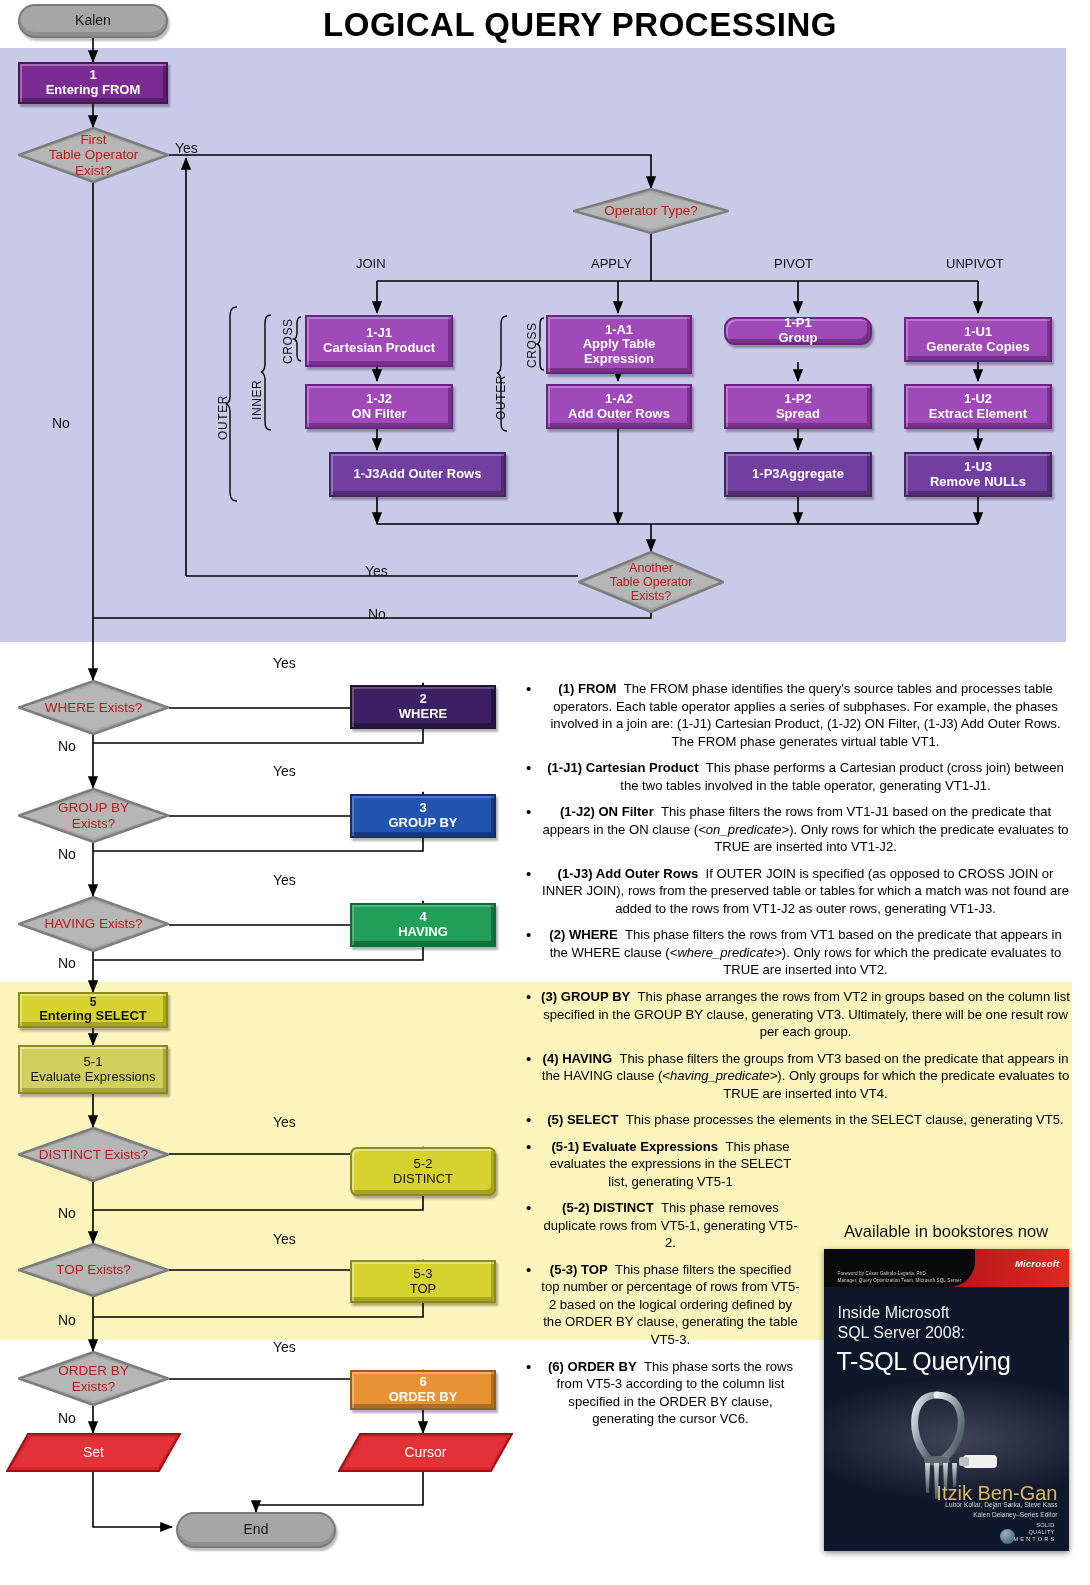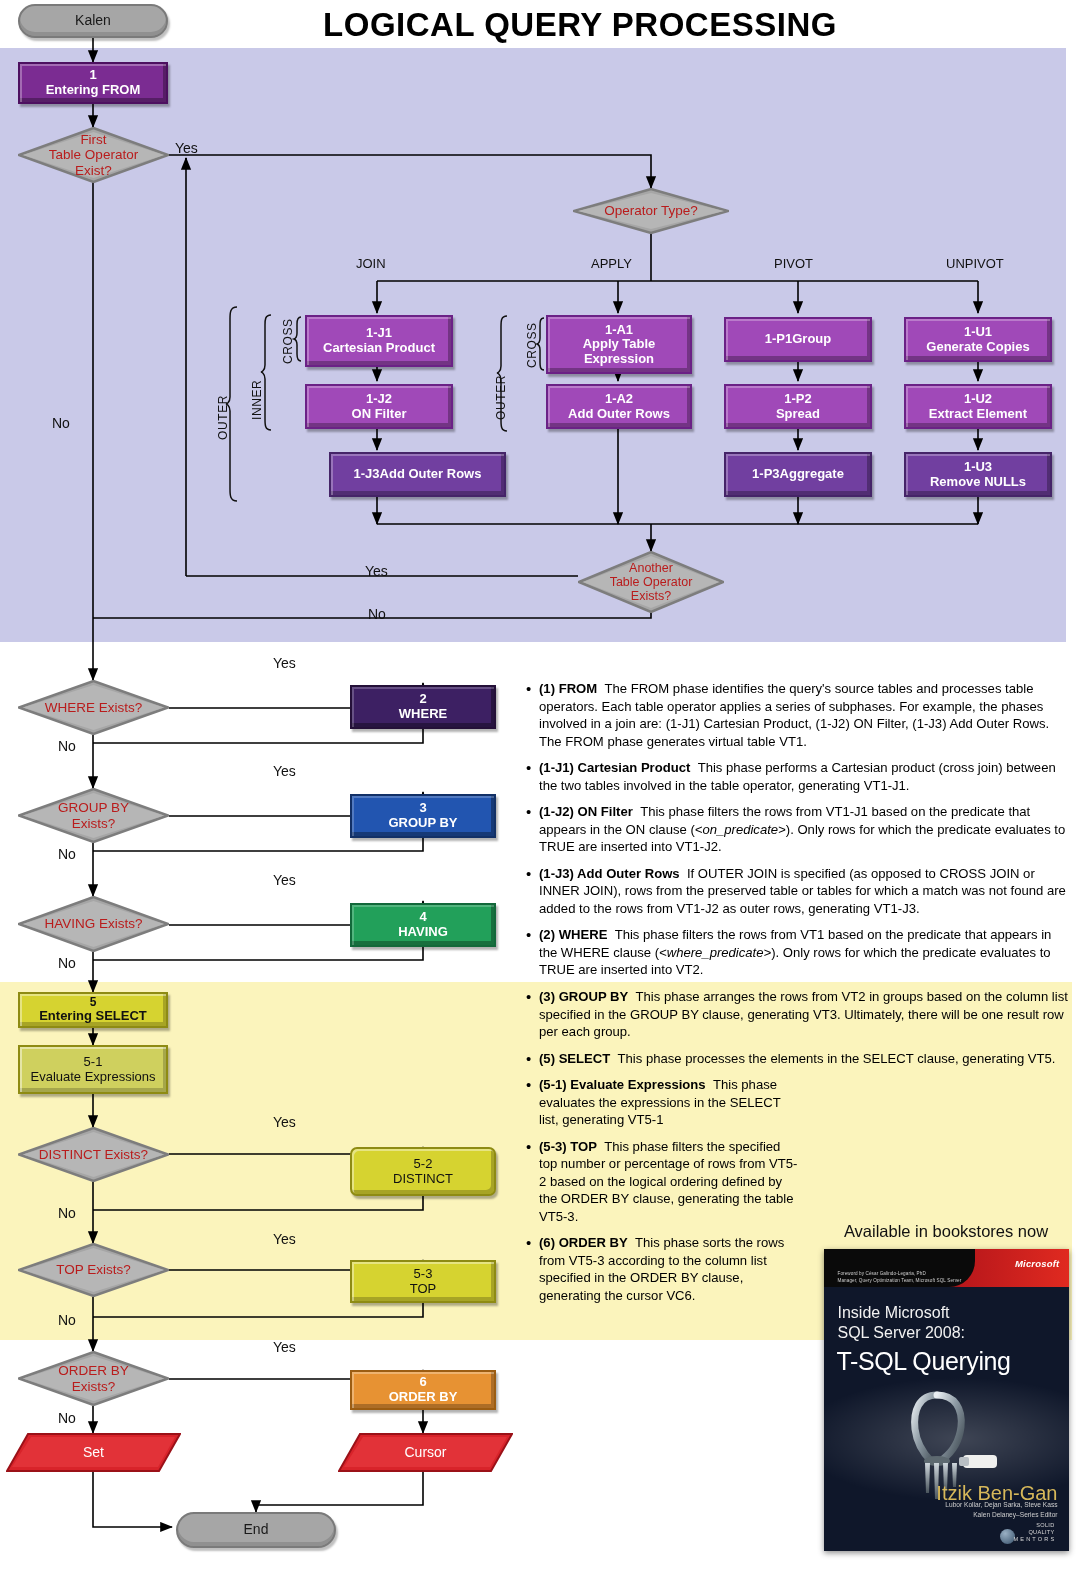--- a/index.html
+++ b/index.html
@@ -63,21 +63,21 @@
   .elabel{position:absolute;font-size:14px;color:#111;background:transparent;}
   .branch{position:absolute;font-size:13px;color:#111;font-weight:normal;}
 
   
   .rot{position:absolute;transform:rotate(-90deg);transform-origin:left top;
        font-size:12px;letter-spacing:.6px;color:#111;white-space:nowrap;}
 
   
   #desc{position:absolute;left:525px;top:680px;width:533px;font-size:13.1px;
         color:#000;line-height:1.34;}
-  .bullet{position:relative;padding-left:14px;margin-bottom:9px;}
+  .bullet{position:relative;padding-left:14px;margin-bottom:9px;text-align:center;}
   .bullet:before{content:"\2022";position:absolute;left:1px;top:-1px;font-size:15px;}
   .bullet b{font-weight:bold;}
   .bullet i{font-style:italic;}
   .w-wide{width:533px;}
   .w-narrow{width:263px;}
 
   
   #promo{position:absolute;left:818px;top:1222px;width:256px;}
   #promo .ptitle{font-size:16.5px;color:#111;text-align:center;margin-bottom:8px;
                  font-family:"Liberation Sans",sans-serif;}
@@ -245,21 +245,21 @@
   <div class="node proc p-mid" style="left:546px;top:315px;width:146px;height:59px;flex-direction:column;">
     <span class="n">1-A1</span>
     <span>Apply Table</span>
     <span>Expression</span>
   </div>
   <div class="node proc p-mid" style="left:546px;top:384px;width:146px;height:45px;flex-direction:column;">
     <span class="n">1-A2</span>
     <span>Add Outer Rows</span>
   </div>
 
-  <div class="node proc p-mid" style="left:724px;top:317px;width:148px;height:45px;">
+  <div class="node proc p-mid" style="left:724px;top:317px;width:148px;height:28px;flex-direction:column;border-radius:11px;">
     <span class="n">1-P1</span>
     <span>Group</span>
   </div>
   <div class="node proc p-mid" style="left:724px;top:384px;width:148px;height:45px;flex-direction:column;">
     <span class="n">1-P2</span>
     <span>Spread</span>
   </div>
   <div class="node proc p-deep" style="left:724px;top:452px;width:148px;height:45px;flex-direction:row;">
     <span class="n">1-P3</span>
     <span>Aggregate</span>
@@ -421,22 +421,24 @@
     <span>End</span>
   </div>
 
   <div id="desc">
       <div class="bullet w-wide"><b>(1) FROM</b>&nbsp;&nbsp;<span>The FROM phase identifies the query's source tables and processes table operators. Each table operator applies a series of subphases. For example, the phases involved in a join are: (1-J1) Cartesian Product, (1-J2) ON Filter, (1-J3) Add Outer Rows. The FROM phase generates virtual table VT1.</span></div>
       <div class="bullet w-wide"><b>(1-J1) Cartesian Product</b>&nbsp;&nbsp;<span>This phase performs a Cartesian product (cross join) between the two tables involved in the table operator, generating VT1-J1.</span></div>
       <div class="bullet w-wide"><b>(1-J2) ON Filter</b>&nbsp;&nbsp;<span>This phase filters the rows from VT1-J1 based on the predicate that appears in the ON clause (<i>&lt;on_predicate&gt;</i>). Only rows for which the predicate evaluates to TRUE are inserted into VT1-J2.</span></div>
       <div class="bullet w-wide"><b>(1-J3) Add Outer Rows</b>&nbsp;&nbsp;<span>If OUTER JOIN is specified (as opposed to CROSS JOIN or INNER JOIN), rows from the preserved table or tables for which a match was not found are added to the rows from VT1-J2 as outer rows, generating VT1-J3.</span></div>
       <div class="bullet w-wide"><b>(2) WHERE</b>&nbsp;&nbsp;<span>This phase filters the rows from VT1 based on the predicate that appears in the WHERE clause (<i>&lt;where_predicate&gt;</i>). Only rows for which the predicate evaluates to TRUE are inserted into VT2.</span></div>
       <div class="bullet w-wide"><b>(3) GROUP BY</b>&nbsp;&nbsp;<span>This phase arranges the rows from VT2 in groups based on the column list specified in the GROUP BY clause, generating VT3. Ultimately, there will be one result row per each group.</span></div>
+      <div class="bullet w-wide"><b>(4) HAVING</b>&nbsp;&nbsp;<span>This phase filters the groups from VT3 based on the predicate that appears in the HAVING clause (<i>&lt;having_predicate&gt;</i>). Only groups for which the predicate evaluates to TRUE are inserted into VT4.</span></div>
       <div class="bullet w-wide"><b>(5) SELECT</b>&nbsp;&nbsp;<span>This phase processes the elements in the SELECT clause, generating VT5.</span></div>
       <div class="bullet w-narrow"><b>(5-1) Evaluate Expressions</b>&nbsp;&nbsp;<span>This phase evaluates the expressions in the SELECT list, generating VT5-1</span></div>
+      <div class="bullet w-narrow"><b>(5-2) DISTINCT</b>&nbsp;&nbsp;<span>This phase removes duplicate rows from VT5-1, generating VT5-2.</span></div>
       <div class="bullet w-narrow"><b>(5-3) TOP</b>&nbsp;&nbsp;<span>This phase filters the specified top number or percentage of rows from VT5-2 based on the logical ordering defined by the ORDER BY clause, generating the table VT5-3.</span></div>
       <div class="bullet w-narrow"><b>(6) ORDER BY</b>&nbsp;&nbsp;<span>This phase sorts the rows from VT5-3 according to the column list specified in the ORDER BY clause, generating the cursor VC6.</span></div>
     </div>
 
   <div id="promo">
     <div class="ptitle">Available in bookstores now</div>
     <div id="cover">
       <div class="topband"></div>
       <div class="mslogo">Microsoft</div>
       <div class="fwd">

